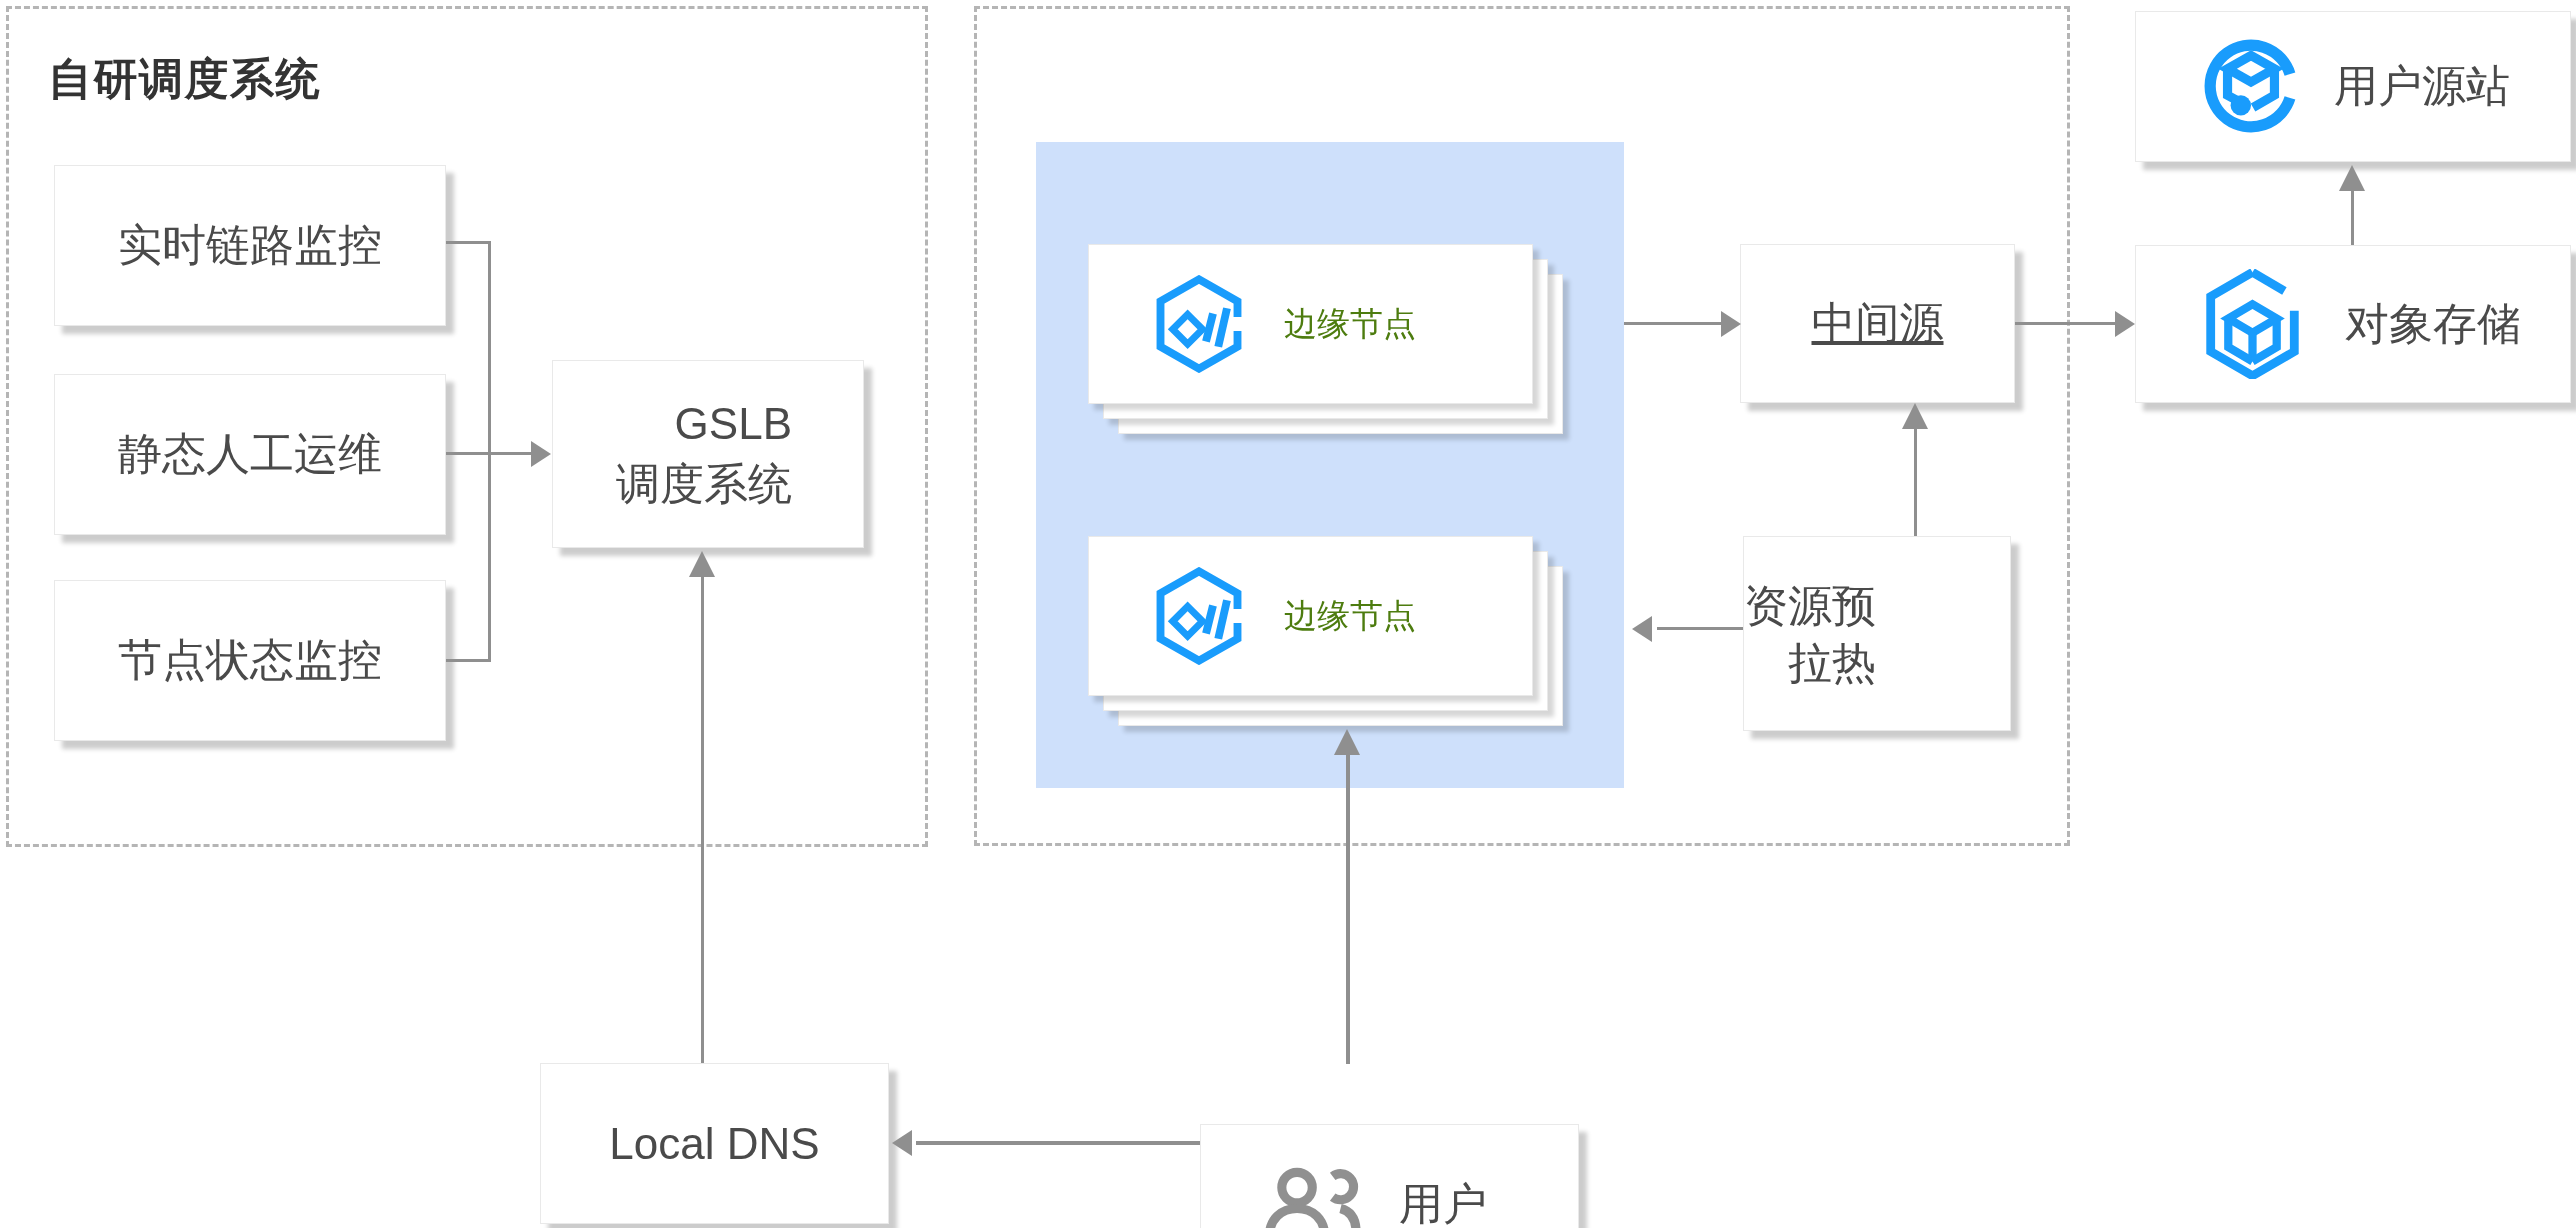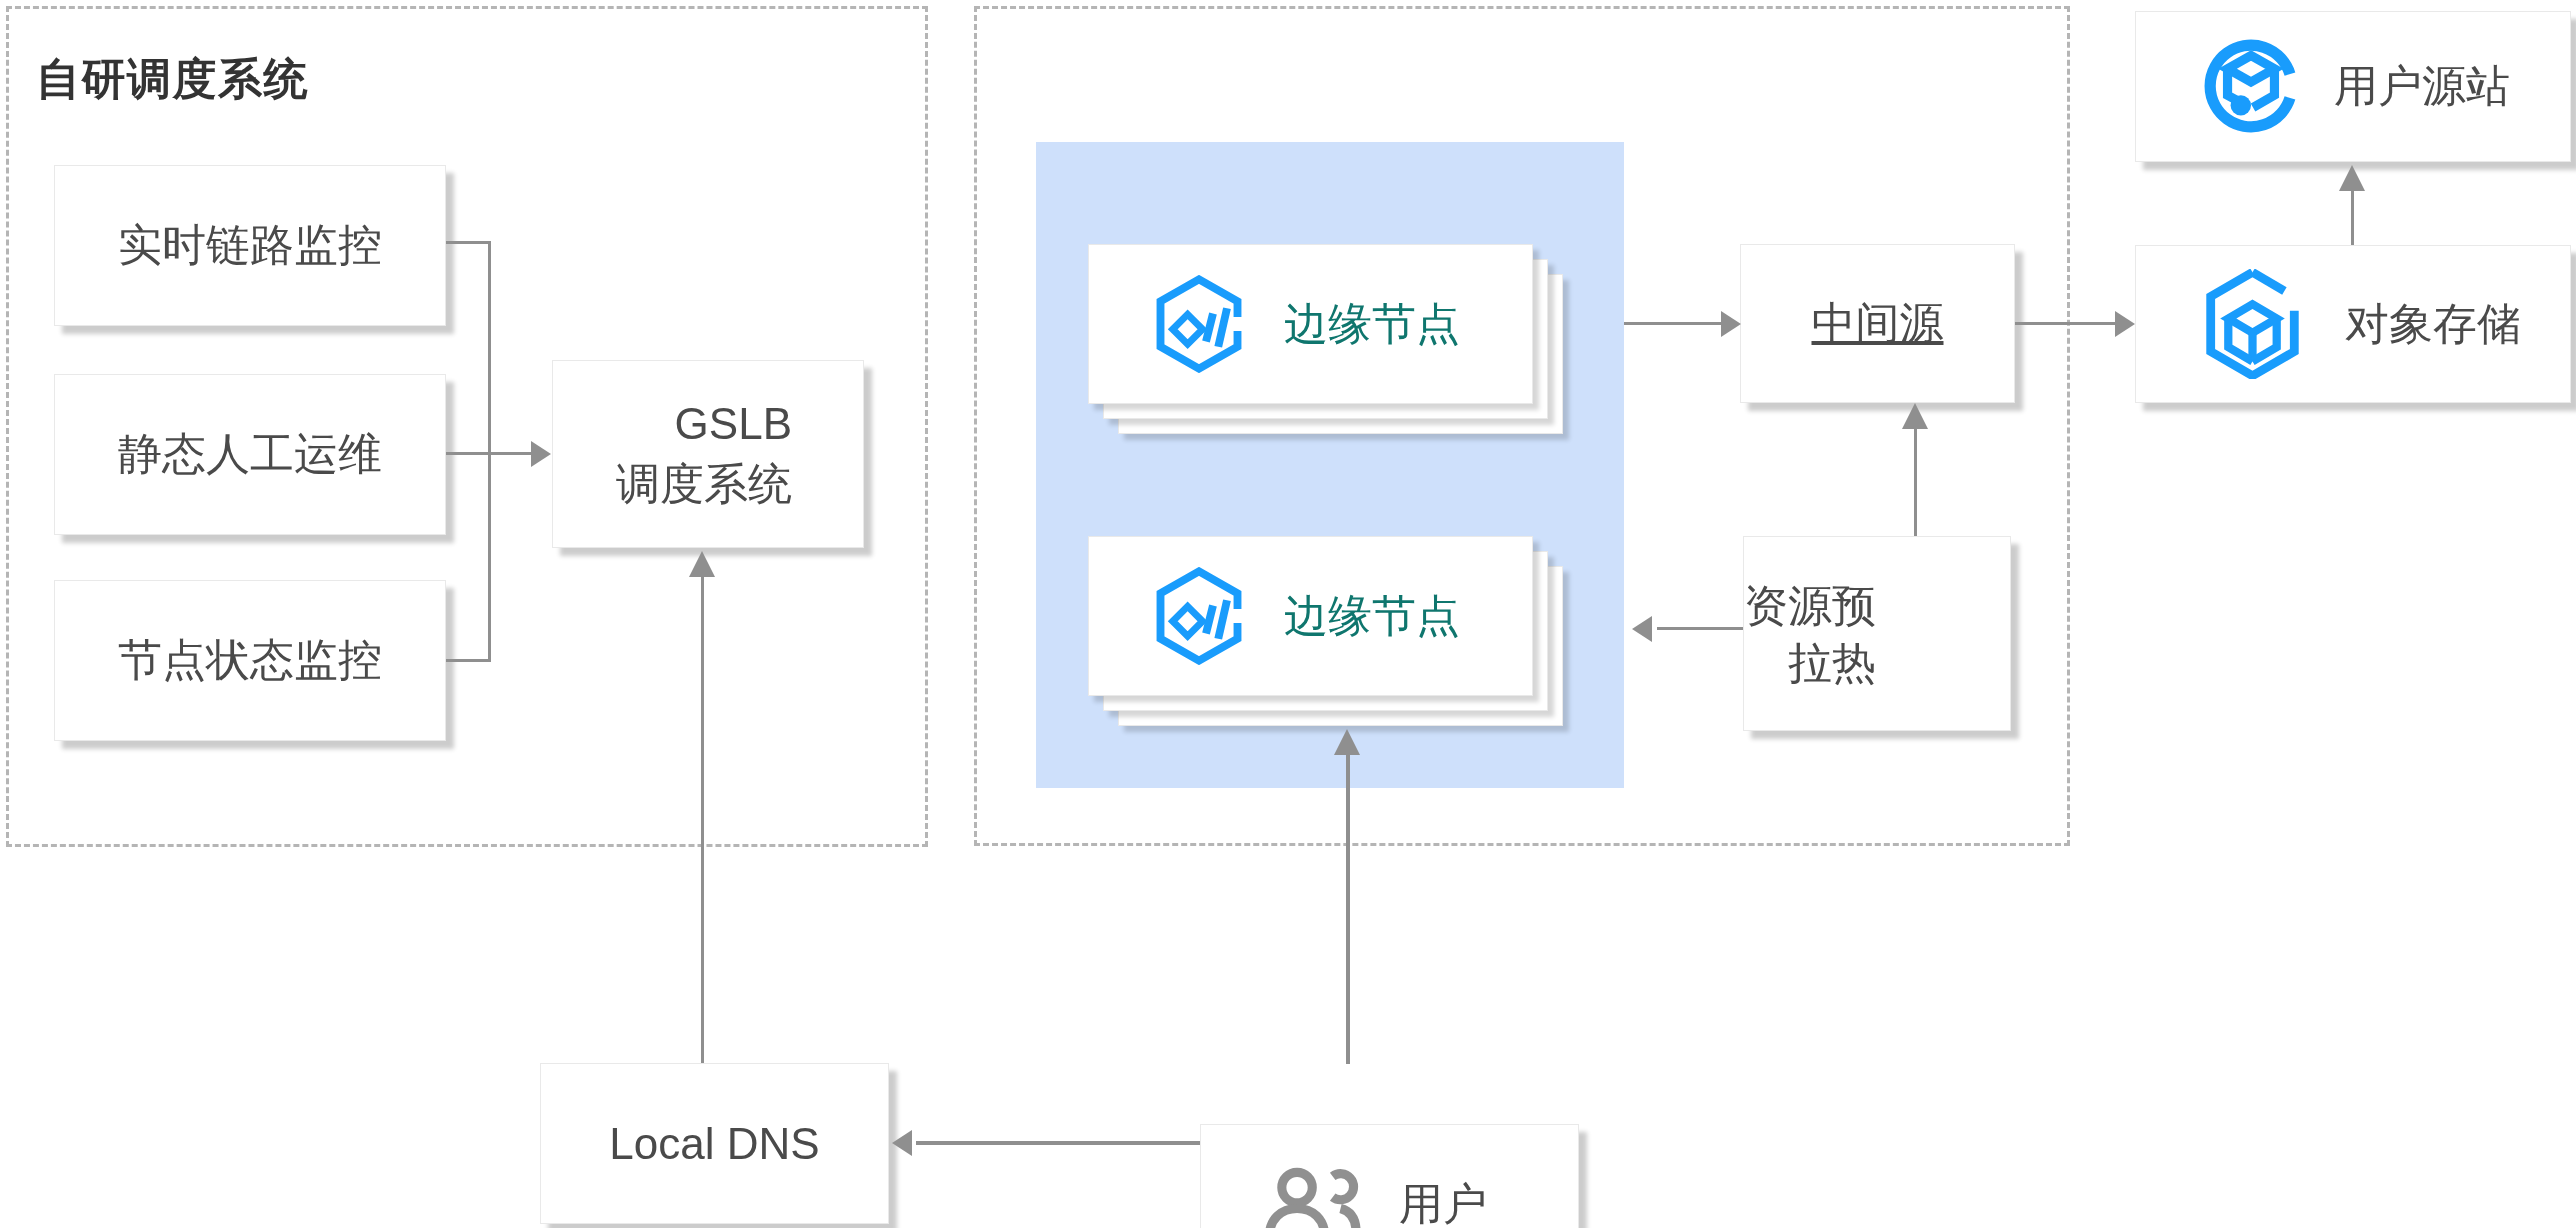--- a/index.html
+++ b/index.html
@@ -12,36 +12,36 @@
         display:flex;align-items:center;justify-content:center;
         font-size:44px;color:#4a4a4a;white-space:nowrap;}
   .node.left-text{justify-content:flex-start;}
   .multiline{display:block;line-height:60px;text-align:right;}
   .blue-zone{position:absolute;background:#cee0fb;}
   .stack{position:absolute;}
   .sheet{position:absolute;background:#fff;border:1.5px solid #e9e9e9;
          box-shadow:6px 6px 4.5px rgba(0,0,0,0.16);box-sizing:border-box;}
   .card{position:absolute;background:#fff;border:1.5px solid #e9e9e9;box-sizing:border-box;
         box-shadow:6px 6px 4.5px rgba(0,0,0,0.16);
-        display:flex;align-items:center;font-size:44px;color:#0f766e;}
+        display:flex;align-items:center;font-size:33px;color:#4d7c0f;}
   .hline,.vline{position:absolute;background:#8f8f8f;}
   .arr{position:absolute;width:0;height:0;}
   .arr-r{border-top:13px solid transparent;border-bottom:13px solid transparent;border-left:20.4px solid #8f8f8f;}
   .arr-l{border-top:13px solid transparent;border-bottom:13px solid transparent;border-right:20.4px solid #8f8f8f;}
   .arr-u{border-left:13.6px solid transparent;border-right:13.6px solid transparent;border-bottom:26.4px solid #8f8f8f;}
   .icn{flex:0 0 auto;}
   .lbl{display:inline-block;}
 </style>
 </head>
 <body>
 
 <div id="canvas">
 
   <div class="dashed-panel" style="left:6px;top:6px;width:916px;height:835px;"></div>
-  <div class="panel-title" style="left:36px;top:50px;">自研调度系统</div>
+  <div class="panel-title" style="left:48px;top:50px;">自研调度系统</div>
 
   <div class="node" style="left:54px;top:165px;width:392px;height:161px;">
     <span class="lbl">实时链路监控</span>
   </div>
   <div class="node" style="left:54px;top:374px;width:392px;height:161px;">
     <span class="lbl">静态人工运维</span>
   </div>
   <div class="node" style="left:54px;top:580px;width:392px;height:161px;">
     <span class="lbl">节点状态监控</span>
   </div>

